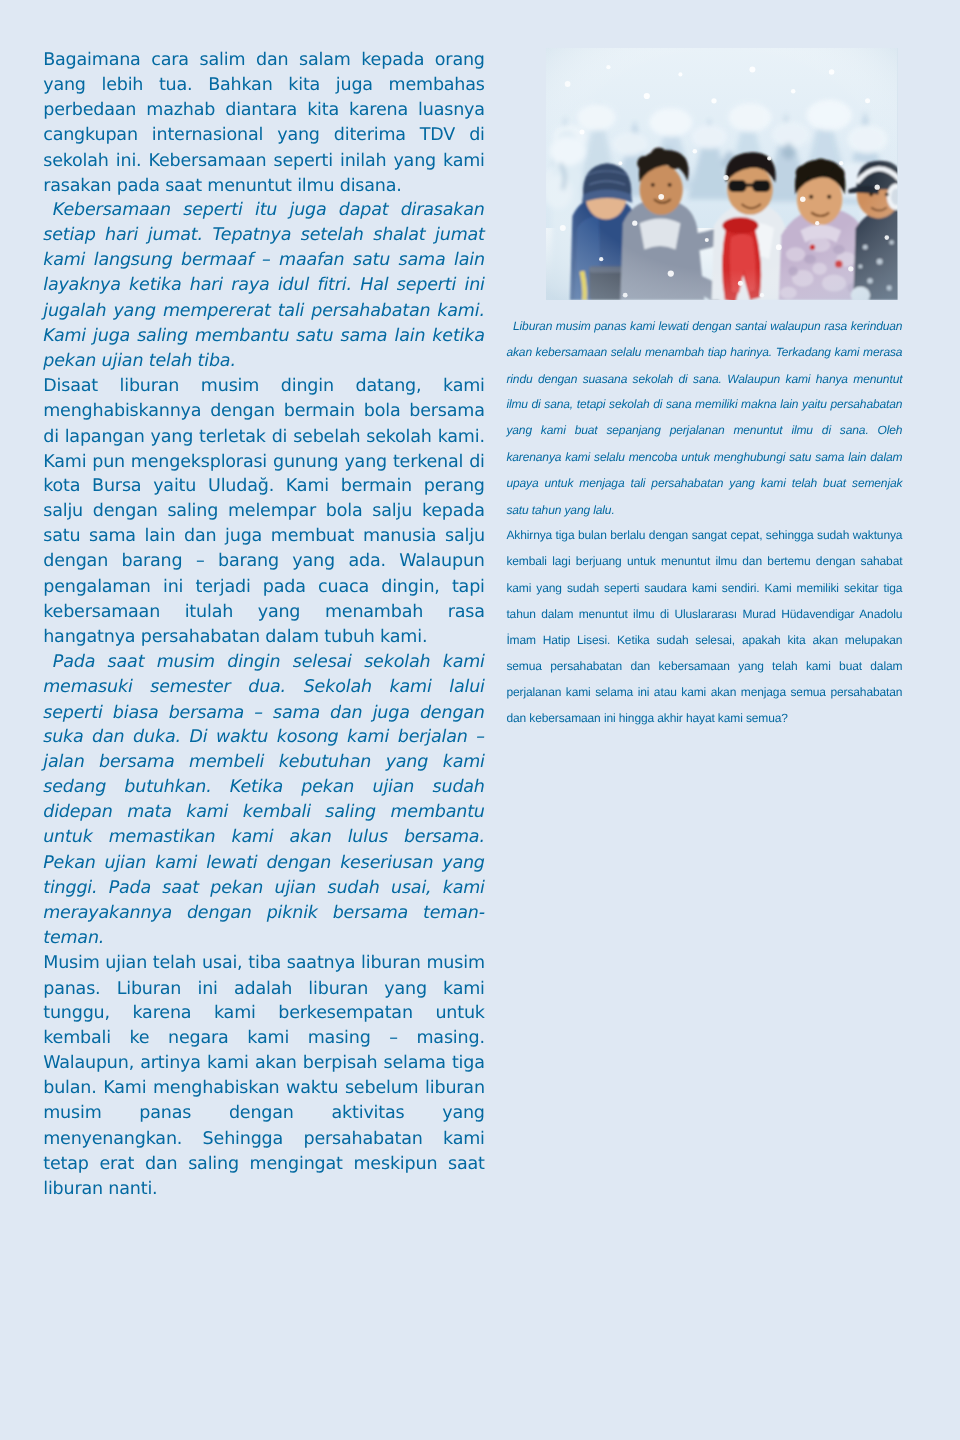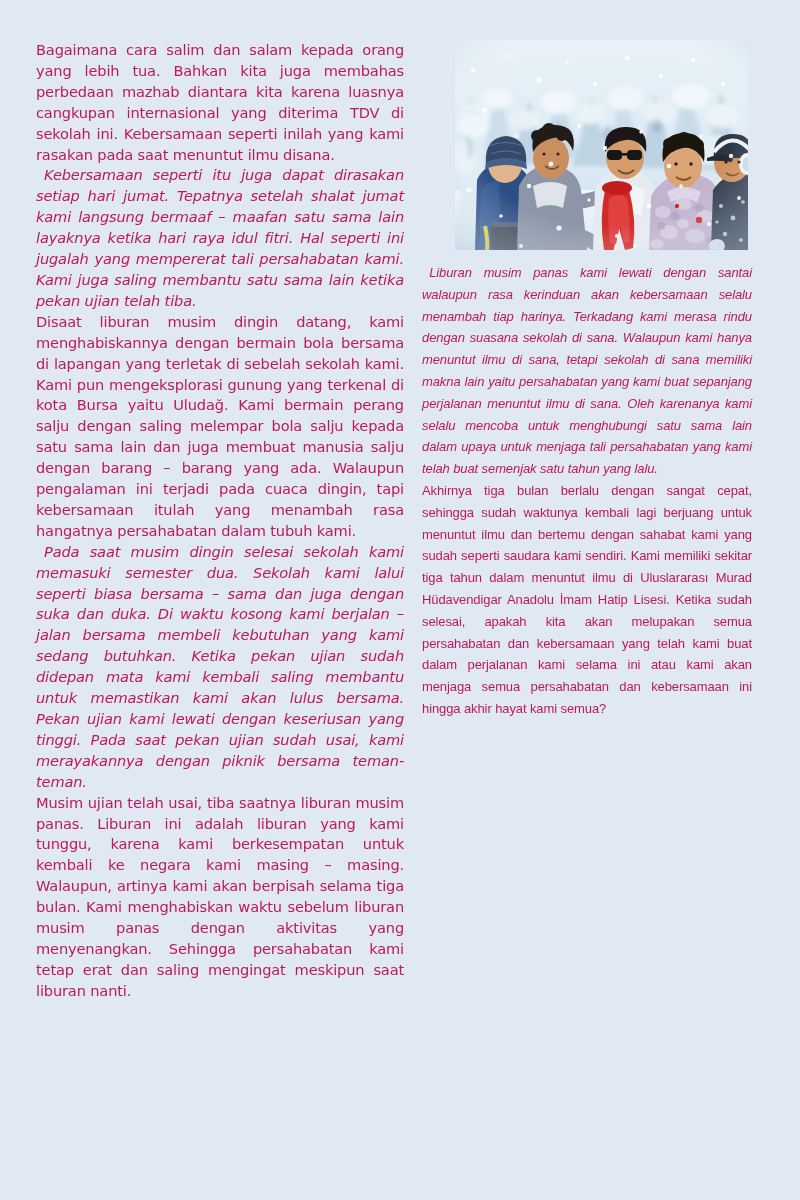--- a/index.html
+++ b/index.html
@@ -22,41 +22,41 @@
     width: 800px;
     height: 1200px;
     background: #dfe8f3;
     box-sizing: border-box;
   }
 
   
   .col {
     position: absolute;
     top: 40px;
-    color: #be185d;
+    color: #0369a1;
     text-align: justify;
     text-justify: inter-word;
     box-sizing: border-box;
   }
 
   .col-left {
     left: 36px;
     width: 368px;
     font-family: "DejaVu Sans", sans-serif;
     font-size: 14.6px;
     line-height: 20.9px;
     letter-spacing: -0.15px;
     word-spacing: 0px;
   }
 
   .col-right {
     left: 422px;
     width: 330px;
     font-family: "Liberation Sans", sans-serif;
-    font-size: 13px;
+    font-size: 10px;
     line-height: 21.8px;
     letter-spacing: -0.1px;
   }
 
   .col p {
     margin: 0;
     text-indent: 1.4em;
     text-align: justify;
   }
   .col p.indent-small { text-indent: 0.55em; font-style: italic; }

